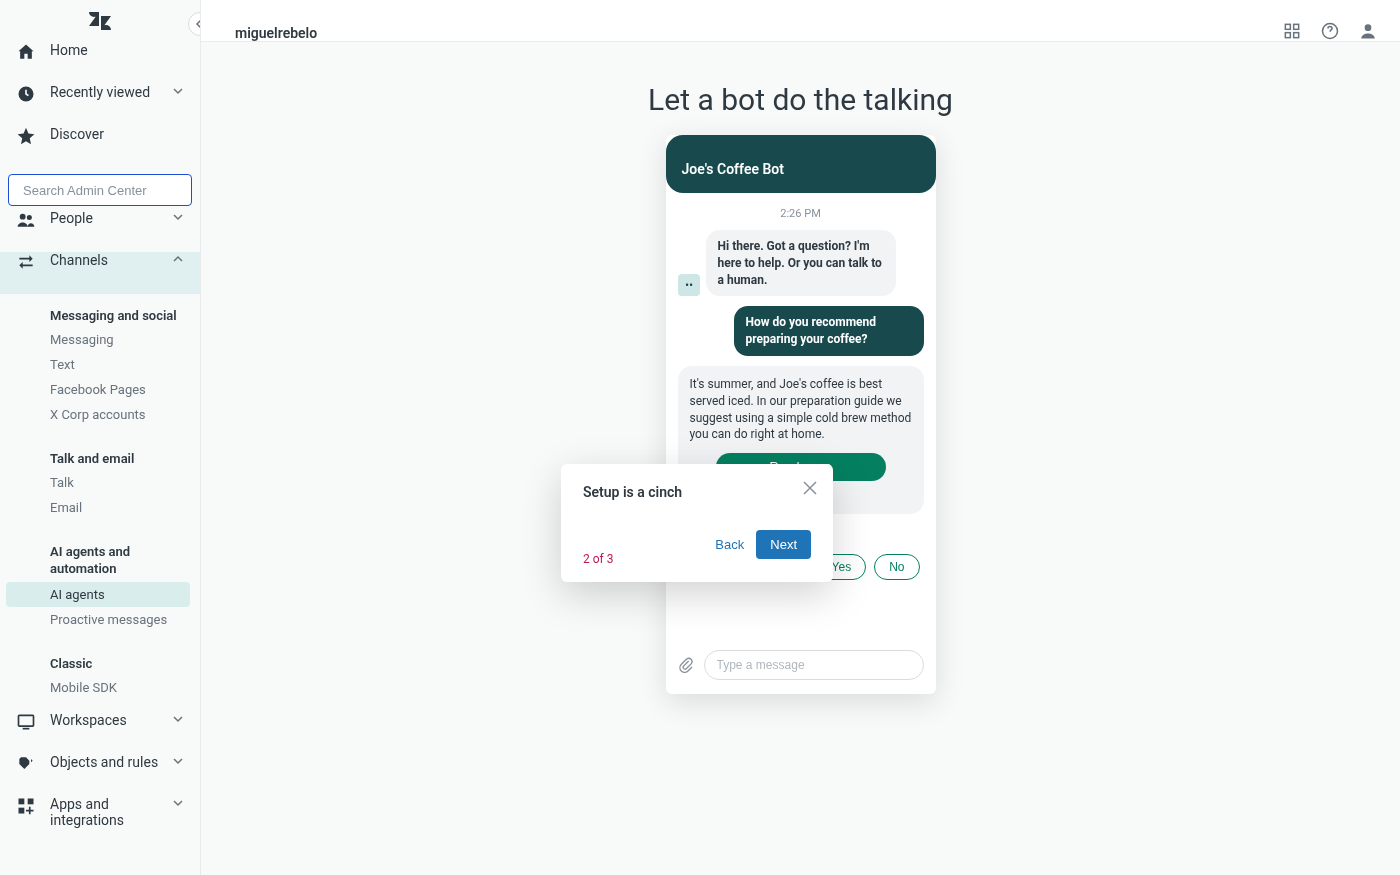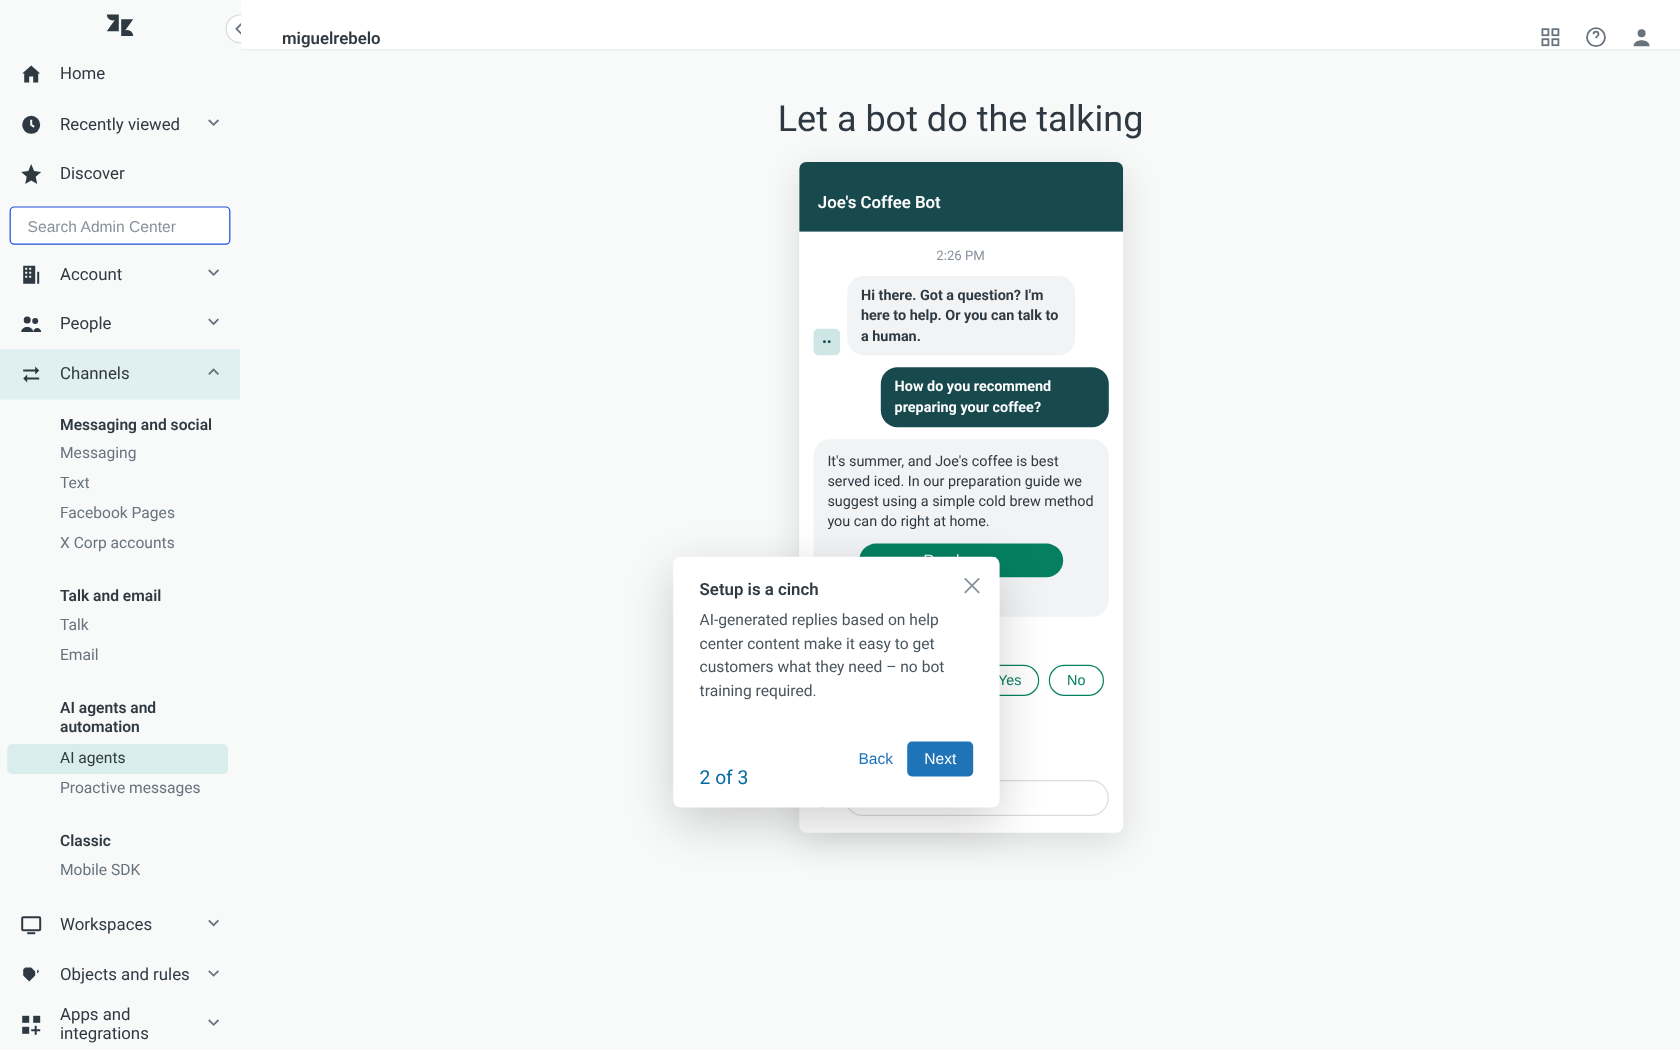--- a/index.html
+++ b/index.html
@@ -26,21 +26,21 @@
   .sidebar-logo {
     height: 42px;
     display: flex;
     align-items: center;
     justify-content: center;
   }
   .sidebar-logo svg { width: 26px; height: 26px; fill: #2f3941; }
 
   .nav-item {
     display: flex;
-    align-items: center;
+    align-items: flex-start;
     padding: 0 16px;
     height: 42px;
     cursor: pointer;
     color: #2f3941;
     font-size: 14px;
     position: relative;
   }
   .nav-item .nav-icon { width: 20px; height: 20px; margin-right: 14px; display:flex; align-items:center; justify-content:center; }
   .nav-item .chevron { position:absolute; right:16px; }
   .nav-item.expandable { }
@@ -126,20 +126,21 @@
     box-shadow: 0 8px 30px rgba(0,0,0,0.12);
     overflow: hidden;
     position: relative;
   }
   .chat-header {
     background: #17494d;
     color: #fff;
     padding: 26px 29px 16px 16px;
     font-size: 14px;
     font-weight: 600;
+    border-radius: 17px;
   }
   .chat-body { padding: 10px 12px 0 12px; font-size:12px; }
   .chat-time { text-align:center; color:#87929d; font-size:11px; padding:4px 0 10px 0; }
   .chat-row { display:flex; margin-bottom:10px; align-items:flex-end; gap:6px; }
   .chat-row.user { justify-content:flex-end;align-items:flex-end; }
   .bot-avatar { width:22px; height:22px; border-radius:4px; background:#cee6e6; display:flex; align-items:center; justify-content:center; font-size:10px; flex-shrink:0; }
   .bot-avatar::before { content:"• •"; color:#17494d; letter-spacing:-1px; font-weight:700; }
   .bubble { border-radius:14px; padding:8px 12px; line-height:1.4; max-width:190px;font-weight:bold; }
   .bubble.bot { background:#f1f3f4; color:#2f3941; }
   .bubble.user { background:#17494d; color:#fff; }
@@ -166,21 +167,21 @@
     box-shadow: 0 12px 40px rgba(0,0,0,0.18);
     padding: 20px 22px 16px 22px;
     left: 360px;
     top: 422px;
   }
   .popover-title { font-size:14px; font-weight:600; color:#2f3941; margin-bottom:8px; }
   .popover-body { font-size:13px; color:#49545c; line-height:1.5; }
   .popover-close { position:absolute; top:16px; right:16px; cursor:pointer; }
   .popover-close svg { width:14px; height:14px; fill:#87929d; }
   .popover-footer { display:flex; align-items:center; justify-content:space-between; margin-top:22px; }
-  .popover-step { font-size:16px; color:#0369a1;margin-top:30px; }
+  .popover-step { font-size:12px; color:#be185d;margin-top:30px; }
   .popover-actions { display:flex; gap:12px; align-items:center; }
   .btn-link { color:#1f73b7; font-size:13px; background:none; border:none; cursor:pointer; }
   .btn-primary { background:#1f73b7; color:#fff; border:none; border-radius:4px; padding:7px 14px; font-size:13px; cursor:pointer; }
 
   .chevron svg { width:12px; height:12px; fill:#68737d; }
 </style>
 </head>
 <body>
 
 <div class="app">
@@ -229,31 +230,20 @@
       <span>Discover</span>
     </div>
 
     <div class="search-box">
       <svg viewBox="0 0 24 24">
           <path d="M10 2a8 8 0 105.3 14l5 5 1.4-1.4-5-5A8 8 0 0010 2zm0 2a6 6 0 110 12 6 6 0 010-12z"></path>
         </svg>
       <input type="text" placeholder="Search Admin Center" style="">
     </div>
 
-    <div class="nav-item expandable">
-      <span class="nav-icon">
-          <svg viewBox="0 0 24 24">
-            <path d="M4 3h12v18H4V3zm2 2v2h2V5H6zm4 0v2h2V5h-2zm-4 4v2h2V9H6zm4 0v2h2V9h-2zm-4 4v2h2v-2H6zm4 0v2h2v-2h-2zm8-4h2v12h-2V9z"></path>
-          </svg>
-        </span>
-      <span>Account</span>
-      <span class="chevron"><svg viewBox="0 0 12 12">
-            <path d="M2 4l4 4 4-4" stroke="#68737d" stroke-width="1.5" fill="none"></path>
-          </svg></span>
-    </div>
 
     <div class="nav-item expandable">
       <span class="nav-icon">
           <svg viewBox="0 0 24 24">
             <circle cx="8" cy="8" r="3.5"></circle>
             <circle cx="16" cy="9" r="3"></circle>
             <path d="M2 20c0-3 3-5 6-5s6 2 6 5H2zm12 0c0-2 2-4 4-4s4 2 4 4h-8z"></path>
           </svg>
         </span>
       <span>People</span>
@@ -405,21 +395,20 @@
         </div>
       </div>
 
       <div class="popover">
         <div class="popover-close">
           <svg viewBox="0 0 14 14">
               <path d="M1 1l12 12M13 1L1 13" stroke="#87929d" stroke-width="1.5"></path>
             </svg>
         </div>
         <div class="popover-title">Setup is a cinch</div>
-        <div class="popover-body">AI-generated replies based on help center content make it easy to get customers what they need – no bot training required.</div>
         <div class="popover-footer">
           <div class="popover-step">2 of 3</div>
           <div class="popover-actions">
             <button class="btn-link">Back</button>
             <button class="btn-primary">Next</button>
           </div>
         </div>
       </div>
 
     </div>

